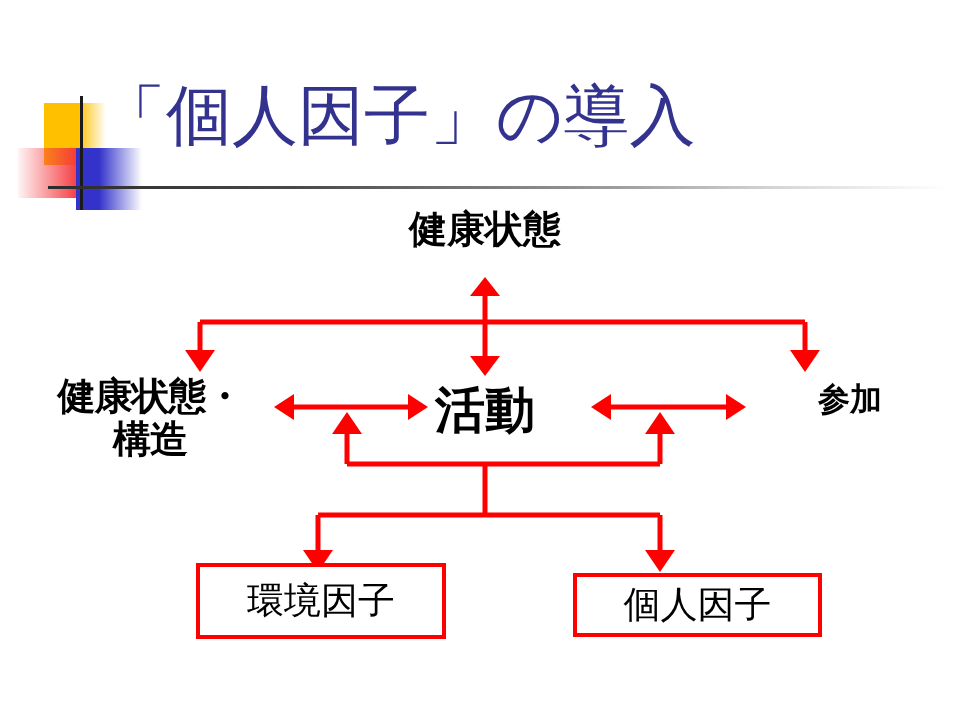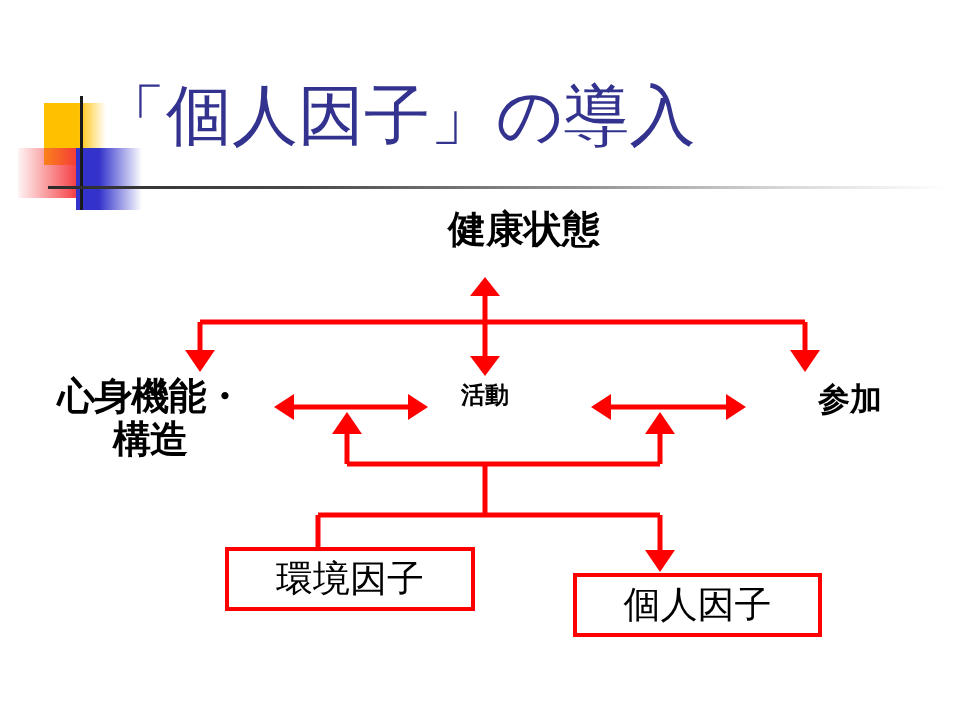--- a/index.html
+++ b/index.html
@@ -97,58 +97,56 @@
     font-weight: bold;
     text-align: center;
     white-space: pre-line;
     line-height: 1.12;
   }
   #node-health {
     left: 370px;
     top: 208px;
     width: 230px;
     font-size: 38px;
-    text-align: right;
   }
   #node-body {
     left: 20px;
     top: 375px;
     width: 260px;
     font-size: 38px;
     letter-spacing: -1px;
   }
   #node-activity {
     left: 410px;
     top: 382px;
     width: 150px;
-    font-size: 24px;
+    font-size: 50px;
   }
   #node-participation {
     left: 760px;
     top: 382px;
     width: 180px;
     font-size: 32px;
   }
   .factor-box {
     position: absolute;
     border: 4px solid #FF0000;
     background: #ffffff;
     box-sizing: border-box;
     display: flex;
     align-items: center;
     justify-content: center;
     font-size: 37px;
     color: #000000;
   }
   #box-environment {
     left: 196px;
-    top: 547px;
+    top: 563px;
     width: 250px;
-    height: 64px;
-    margin-left: 29px;
+    height: 76px;
   }
   #box-personal {
     left: 573px;
     top: 573px;
     width: 249px;
     height: 64px;
   }
   #connectors {
     position: absolute;
     left: 0;
@@ -210,21 +208,21 @@
         <path d="M318,515 L660,515"></path>
         <path d="M318,515 L318,552"></path>
         <path d="M303,550 L333,550 L318,572 Z" fill="#FF0000" stroke="none"></path>
         <path d="M660,515 L660,552"></path>
         <path d="M645,550 L675,550 L660,572 Z" fill="#FF0000" stroke="none"></path>
       </g>
     </svg>
 
     <div class="node-label" id="node-health">健康状態</div>
 
-    <div class="node-label" id="node-body">心身機能・
+    <div class="node-label" id="node-body">健康状態・
 構造</div>
 
     <div class="node-label" id="node-activity">活動</div>
 
     <div class="node-label" id="node-participation">参加</div>
 
     <div class="factor-box" id="box-environment">環境因子</div>
 
     <div class="factor-box" id="box-personal">個人因子</div>
   </div>

